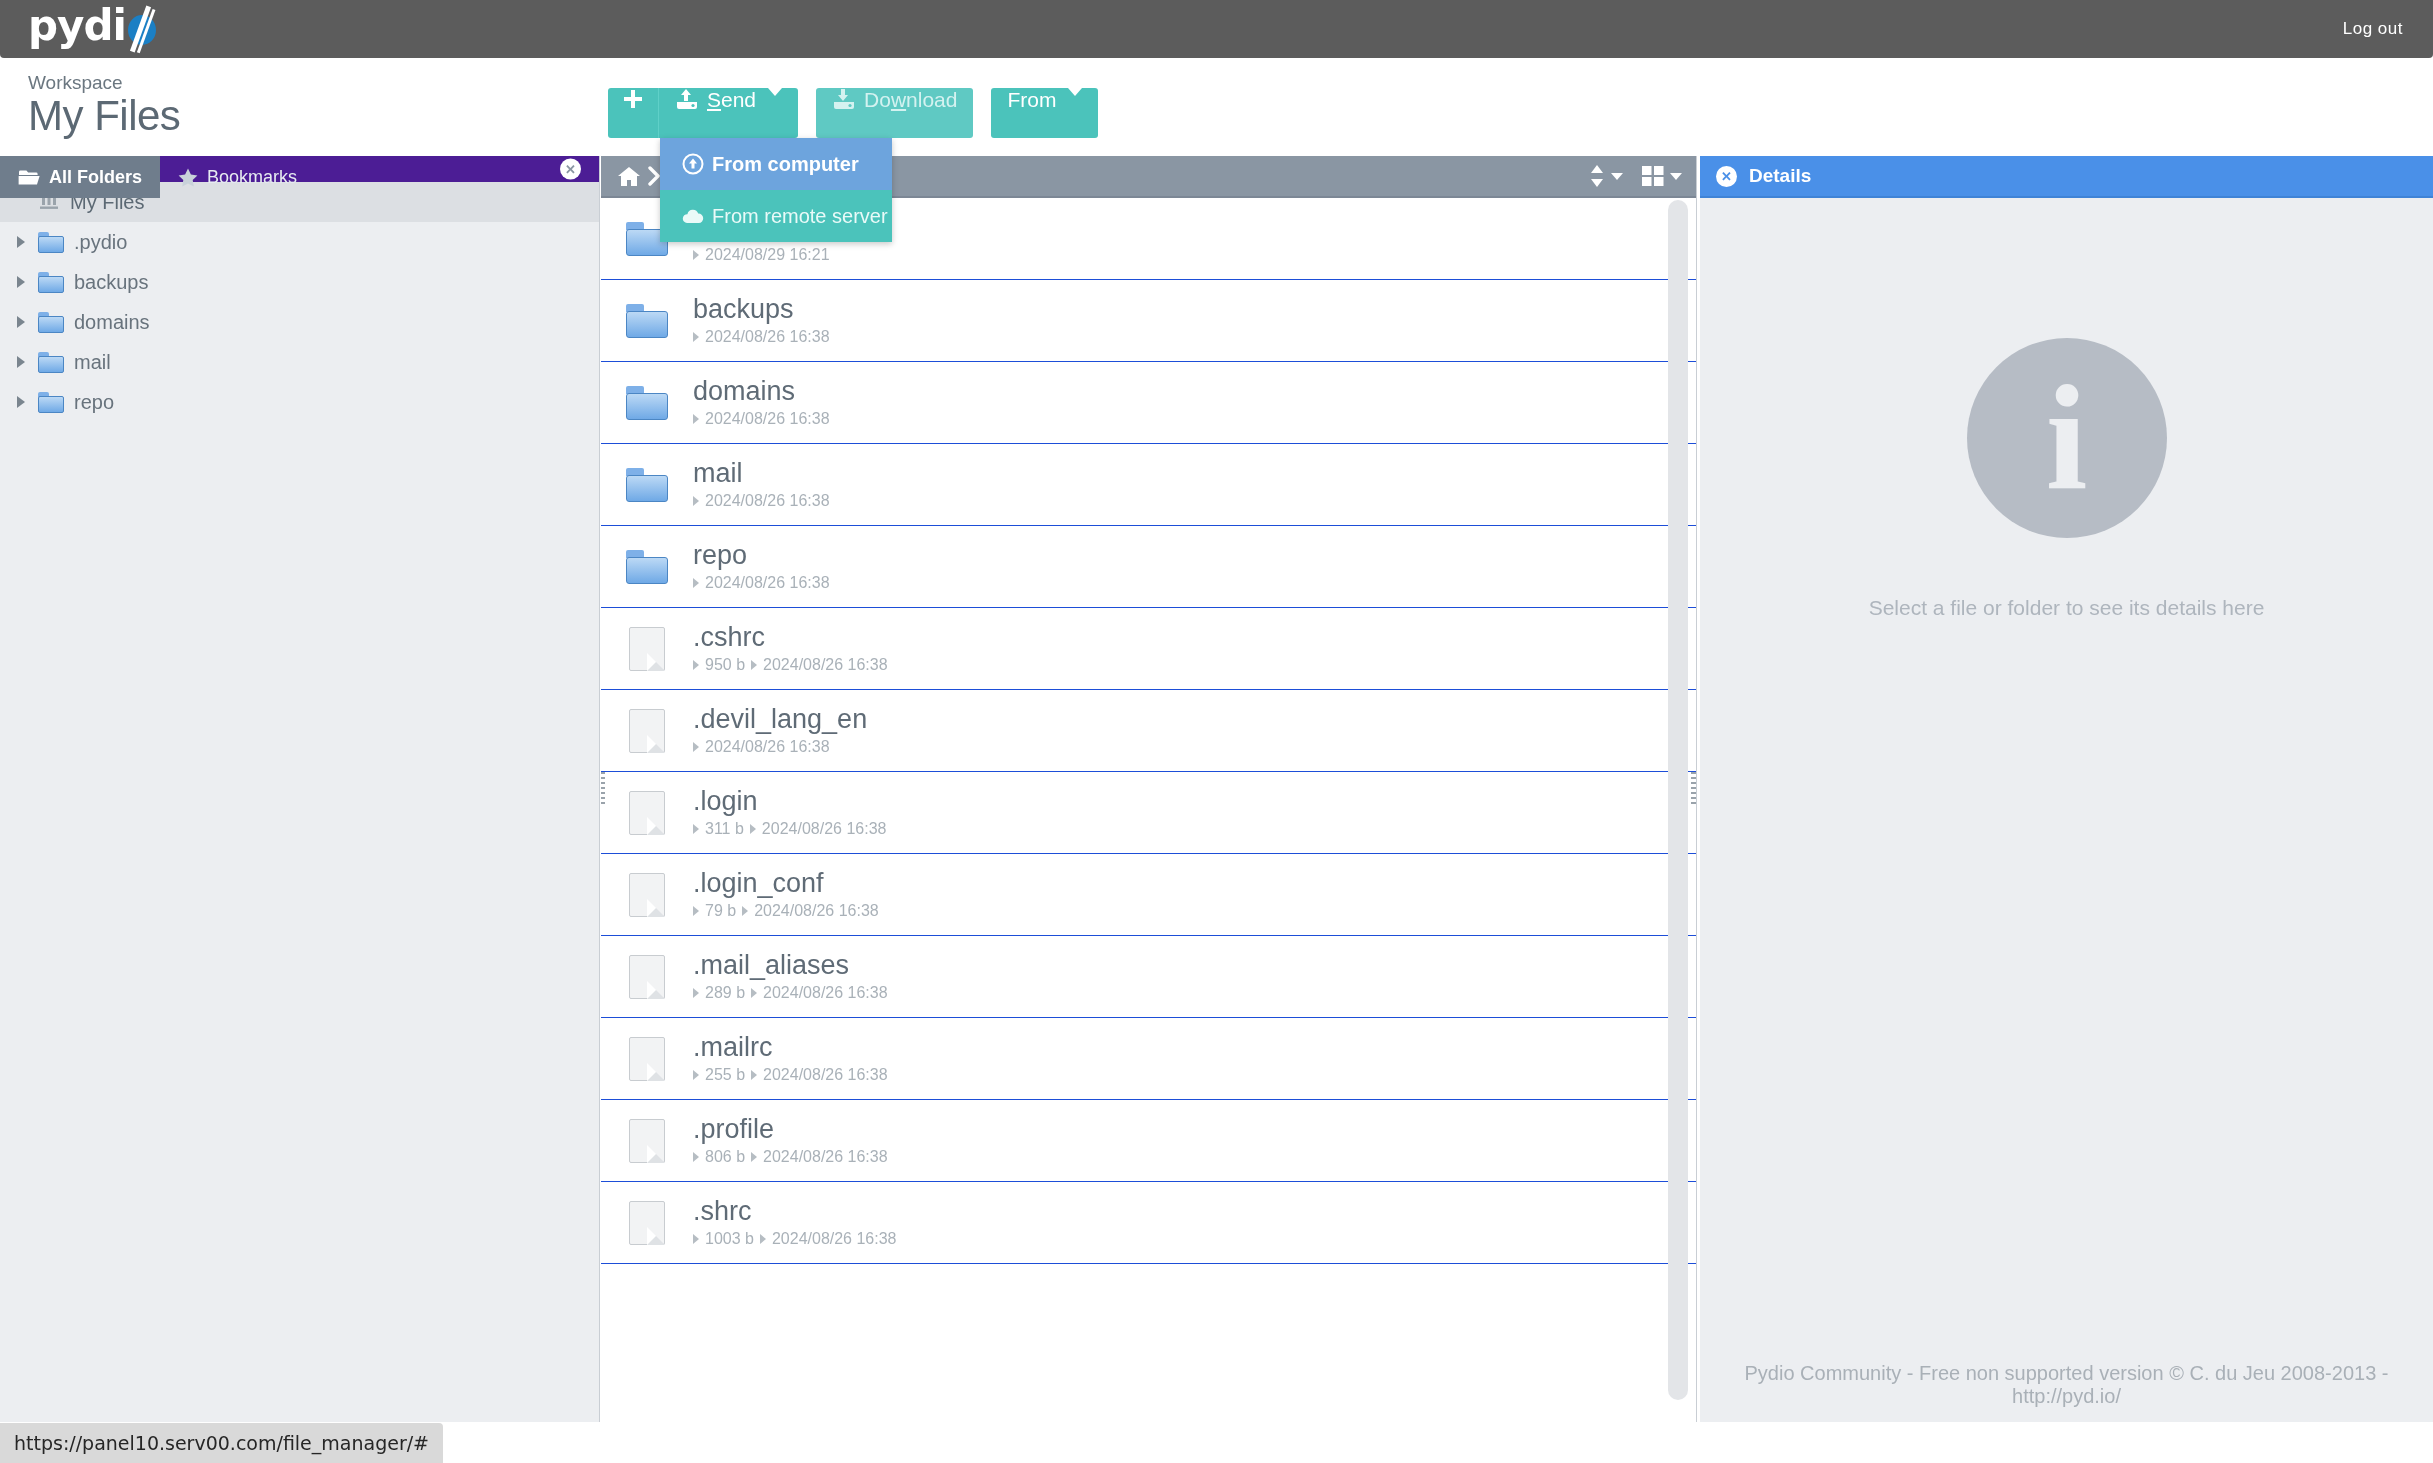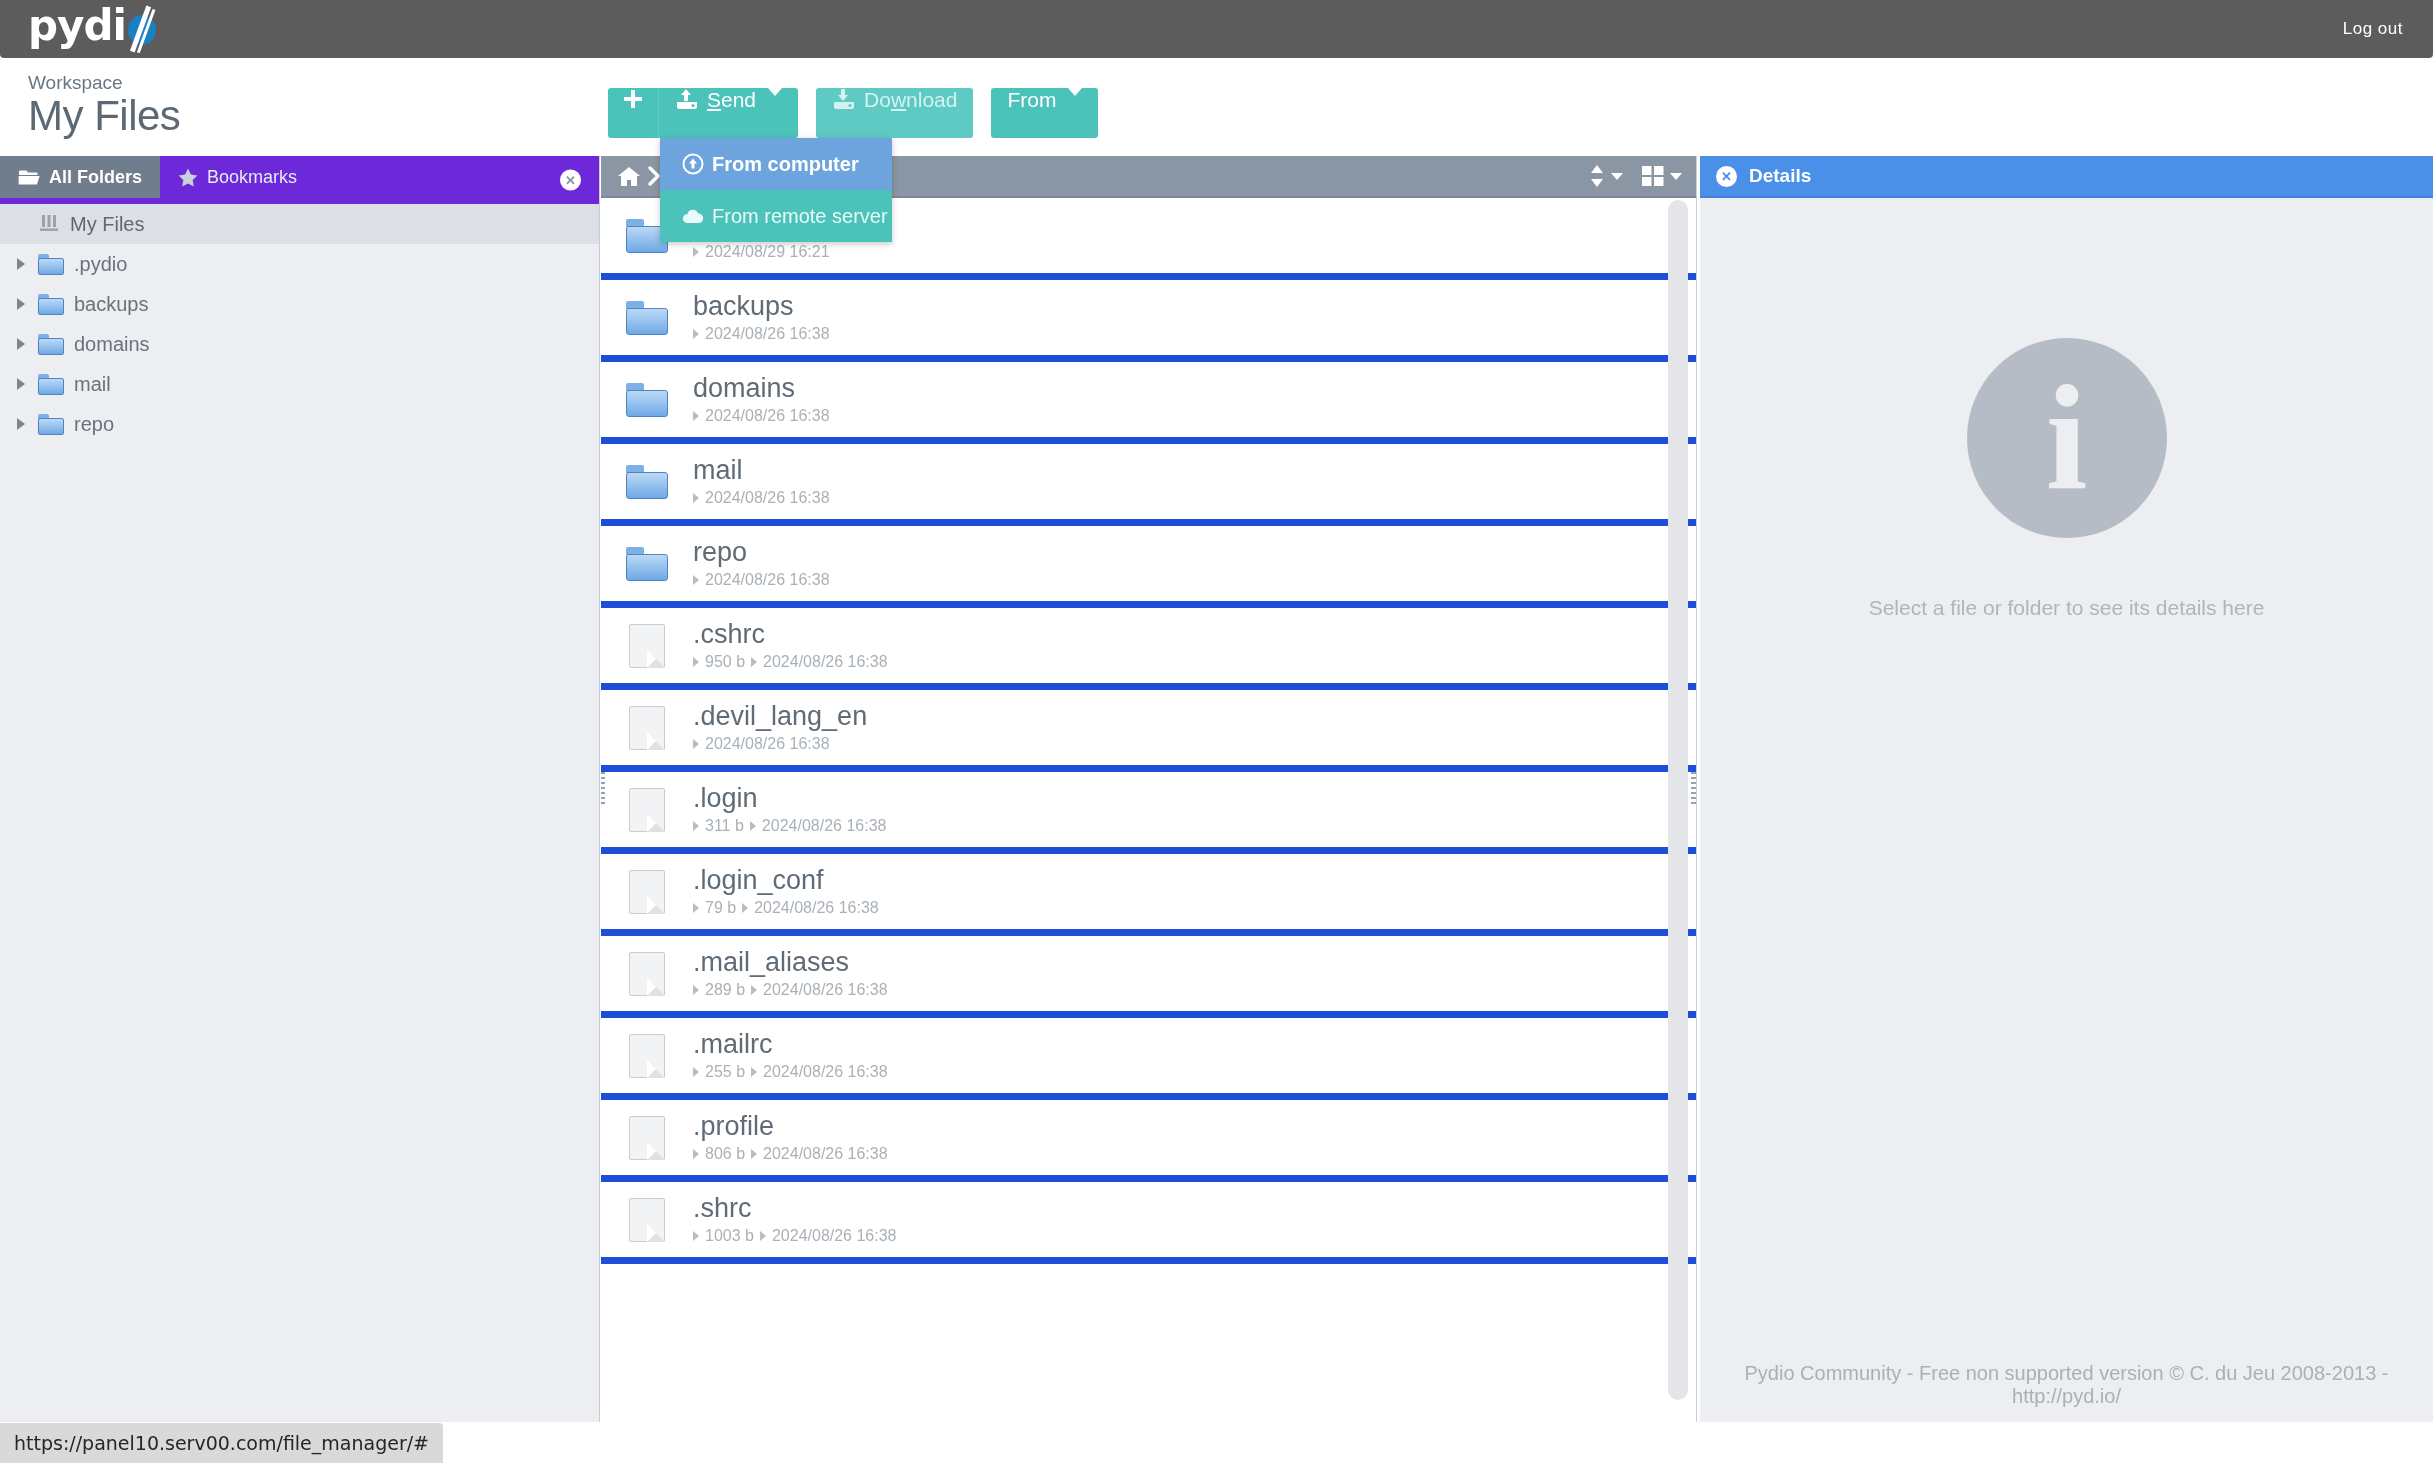--- a/index.html
+++ b/index.html
@@ -87,21 +87,21 @@
   }
   .dd-item.active { background: #6da4dd; font-weight: bold; }
   .dd-item.rest { background: #4bc3bb; color: #e9faf8; }
 
   
   .left-panel {
     position: absolute; left: 0; top: 156px; width: 600px; height: 1266px;
     background: #eceef1; border-right: 1px solid #c9ced4;
   }
   .tabs-row {
-    height: 48px; display: flex; background: #6d28d9;
+    height: 26px; display: flex; background: #4c1d95;
     position: relative;
     text-align: center;
   }
   .tab {
     display: flex; align-items: center; gap: 9px; padding: 0 18px;
     font-size: 18px; color: #e7ecf1; cursor: pointer; height: 42px;
   }
   .tab.active { background: #6f7d8c; color: #ffffff; font-weight: bold; }
   .tab-close {
     position: absolute; right: 18px; top: 50%; transform: translateY(-50%);
@@ -165,21 +165,21 @@
   }
   .crumb { display: flex; align-items: center; gap: 6px; color: #ffffff; }
   .head-tools { display: flex; align-items: center; gap: 18px; }
   .head-tool { display: flex; align-items: center; gap: 5px; cursor: pointer; }
   .hcaret {
     width: 0; height: 0; border-left: 6px solid transparent;
     border-right: 6px solid transparent; border-top: 7px solid #ffffff;
   }
   .rows { height: 1224px; overflow: hidden; position: relative; }
   .frow {
-    height: 82px; border-bottom: 7px solid #1d4ed8;
+    height: 82px; border-bottom: 1px solid #1d4ed8;
     display: flex; align-items: center; padding-left: 22px; gap: 22px;
   }
   .frow .ic { width: 48px; display: flex; justify-content: center; }
   .fmeta { display: flex; flex-direction: column; gap: 5px; }
   .fname { font-size: 27px; color: #5f6b76; line-height: 1.05; }
   .fsub {
     font-size: 16px; color: #a9b1b8; display: flex; align-items: center; gap: 6px;
   }
   .chev {
     display: inline-block; width: 0; height: 0;

